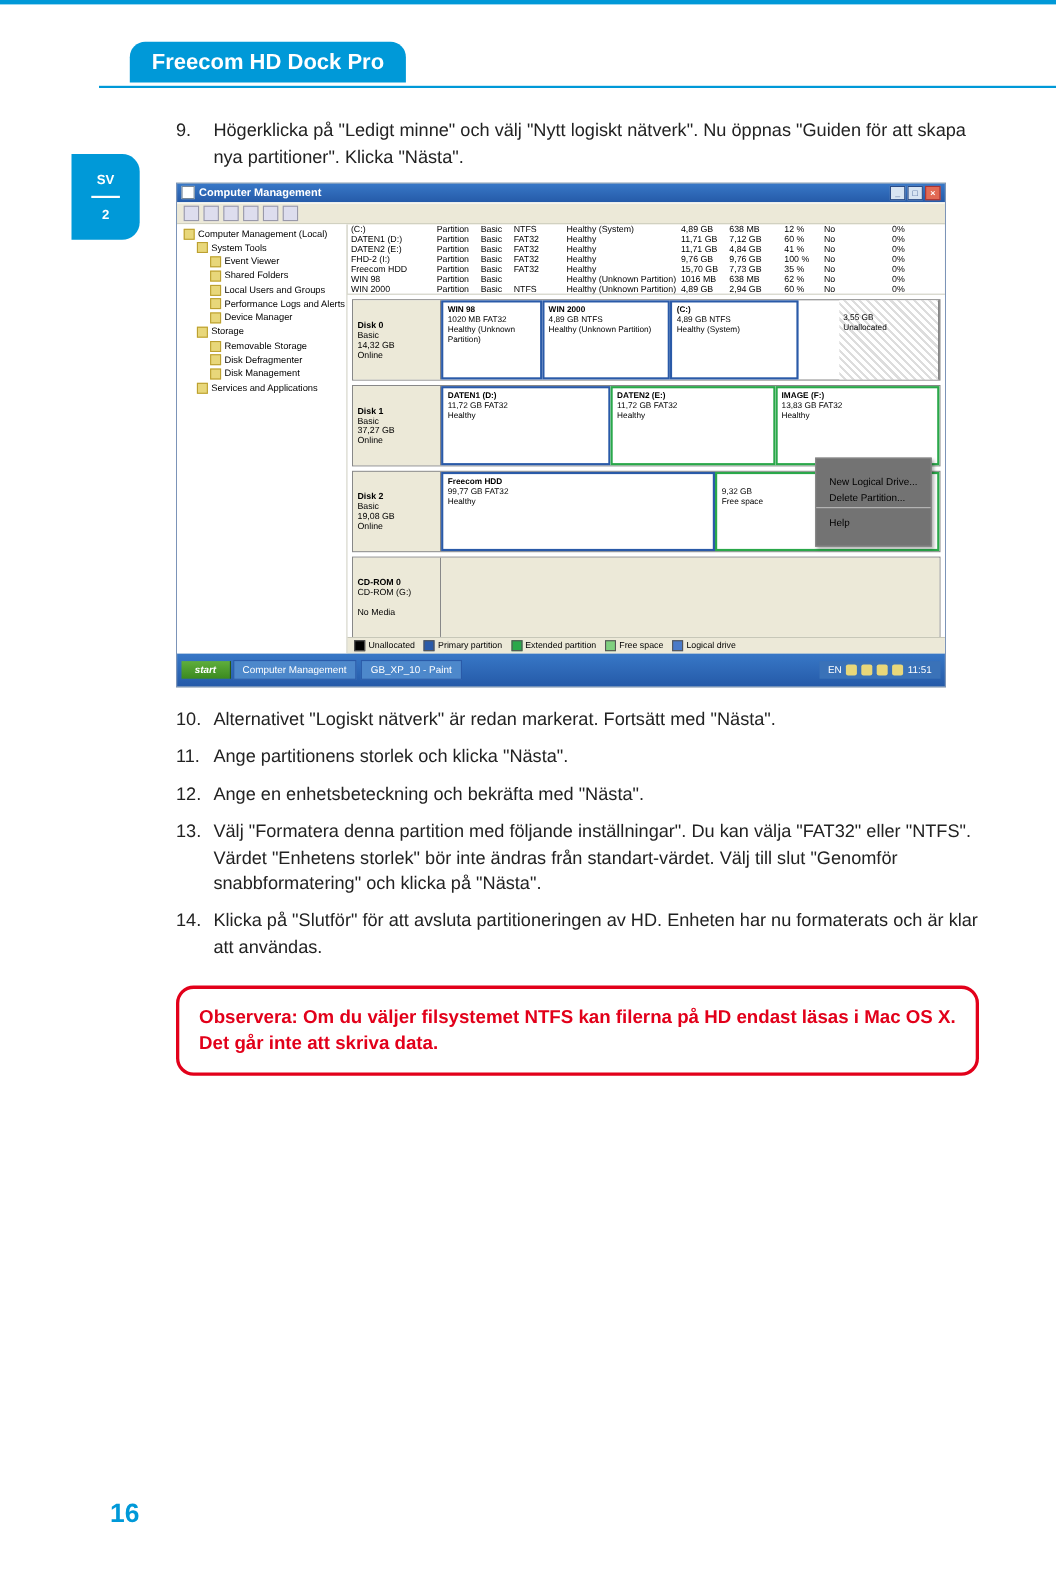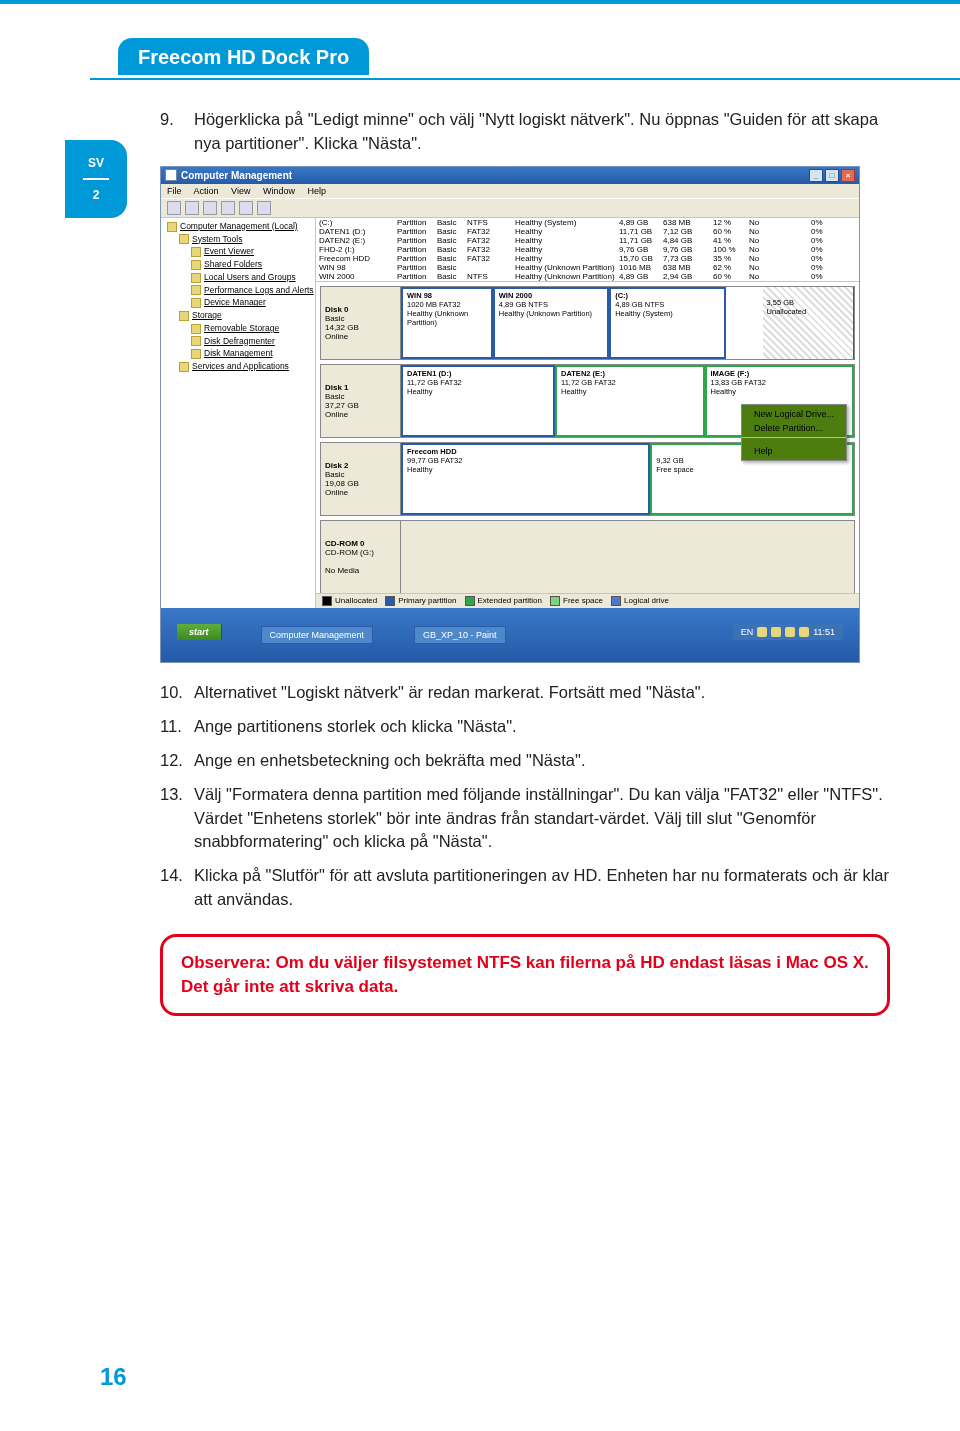--- a/index.html
+++ b/index.html
@@ -85,45 +85,45 @@
     font-weight: 700;
   }
   .titlebar .spacer { flex: 1; }
   .tb-btn { width: 14px; height: 13px; background: #d7e4f2; border: 1px solid #2a4b85; margin-left: 2px; display:inline-flex; align-items:center; justify-content:center; font-size: 8px; color:#2a4b85;}
   .tb-btn.close { background: #e26a54; color:#fff; border-color:#a33; }
   .menubar { background: #ece9d8; padding: 2px 6px; font-size: 9px; color:#000; }
   .menubar span { margin-right: 10px; }
   .toolbar { background:#ece9d8; border-top:1px solid #fff; border-bottom:1px solid #c7c7b8; padding:2px 6px; display:flex; gap:4px;}
   .toolbar .ico { width:14px; height:14px; background:#dde; border:1px solid #99a; }
   .mmc-body { display:flex; height: 390px; background:#fff; }
-  .tree { width:155px; border-right:1px solid #c7c7b8; background:#fff; font-size:8.5px; padding:2px 0; overflow:hidden;text-decoration:underline;}
+  .tree { width:155px; border-right:1px solid #c7c7b8; background:#fff; font-size:8.5px; padding:2px 0; overflow:hidden;}
   .tree-item { padding:1px 2px 1px 6px; white-space:nowrap; }
   .tree-item.indent1 { padding-left:18px; }
   .tree-item.indent2 { padding-left:30px; }
   .tree-ico { display:inline-block; width:10px; height:10px; background:#e8d77a; border:1px solid #bca030; margin-right:3px; vertical-align:middle;}
   .right-pane { flex:1; display:flex; flex-direction:column; }
   .vol-table { border-bottom:1px solid #c7c7b8; }
   .vol-head { display:flex; background:#ece9d8; border-bottom:1px solid #c7c7b8; font-size:8px;}
   .vh { border-right:1px solid #c7c7b8; padding:1px 3px; }
   .vol-row { display:flex; font-size:8px; }
   .vc { padding:0 3px; border-right:1px solid transparent; white-space:nowrap; overflow:hidden;}
   .col-vol{width:78px} .col-lay{width:40px} .col-typ{width:30px} .col-fs{width:48px} .col-stat{width:104px} .col-cap{width:44px} .col-free{width:50px} .col-pct{width:36px} .col-ft{width:62px} .col-ov{width:48px}
   .disk-area { flex:1; padding:4px; overflow:hidden; background:#fff;}
   .disk-row { display:flex; margin-bottom:4px; align-items:stretch; border:1px solid #888;}
   .disk-label { width:80px; background:#ece9d8; border-right:1px solid #888; padding:18px 4px; font-size:8px;}
   .disk-parts { flex:1; display:flex; }
   .part { border-right:1px solid #555; padding:2px 4px; font-size:7.5px; background:#fff;}
   .part.blue { border:2px solid #2a5aa8; }
   .part.green { border:2px solid #2aa84a; }
   .part.blackstripe { background: repeating-linear-gradient(45deg,#fff,#fff 3px,#ddd 3px,#ddd 5px);}
-  .ctx-menu { position:absolute; background:#4d7c0f; border:1px solid #888; box-shadow:2px 2px 3px rgba(0,0,0,.3); font-size:9px; padding:2px 0; }
+  .ctx-menu { position:absolute; background:#737373; border:1px solid #888; box-shadow:2px 2px 3px rgba(0,0,0,.3); font-size:9px; padding:14px 0;margin-top:26px; }
   .ctx-menu div { padding:2px 12px; white-space:nowrap; }
   .legend { background:#ece9d8; border-top:1px solid #c7c7b8; padding:2px 6px; font-size:8px; display:flex; gap:8px; align-items:center;}
   .lg-sw { width:10px; height:10px; display:inline-block; margin-right:3px; vertical-align:middle; border:1px solid #555;}
-  .taskbar { background: linear-gradient(#3878c7,#255aa8); display:flex; align-items:flex-start; font-size:9px; color:#fff; padding:16px;gap:37px;}
+  .taskbar { background: linear-gradient(#3878c7,#255aa8); display:flex; align-items:center; font-size:9px; color:#fff; padding:4px;}
   .start-btn { background:linear-gradient(#5fae3c,#3b8a1f); padding:3px 12px; font-weight:700; font-style:italic; border-right:1px solid #2a5a15;}
   .task-item { padding:3px 8px; background:#4d88cb; margin:2px; border:1px solid #2a5aa8;}
   .tray { margin-left:auto; padding:3px 8px; background:#3a72b8; display:flex; gap:4px; align-items:center;}
   .tray-ico { width:10px;height:10px; background:#e8d77a; border-radius:2px;}
   .disk-wrap { position:relative; }
   .note-box {
     border: 3px solid #e2001a;
     border-radius: 16px;
     padding: 14px 18px;
     margin-top: 22px;
@@ -164,27 +164,20 @@
   </div>
 
   <div class="win">
     <div class="titlebar">
       <span style="width:12px;height:12px;background:#fff;margin-right:4px;display:inline-block;border:1px solid #789"></span>
       <span>Computer Management</span>
       <span class="spacer"></span>
       <span class="tb-btn">_</span>
       <span class="tb-btn">□</span>
       <span class="tb-btn close">×</span>
-    </div>
-    <div class="menubar">
-      <span>File</span>
-      <span>Action</span>
-      <span>View</span>
-      <span>Window</span>
-      <span>Help</span>
     </div>
     <div class="toolbar">
       <span class="ico"></span>
       <span class="ico"></span>
       <span class="ico"></span>
       <span class="ico"></span>
       <span class="ico"></span>
       <span class="ico"></span>
     </div>
     <div class="mmc-body">

